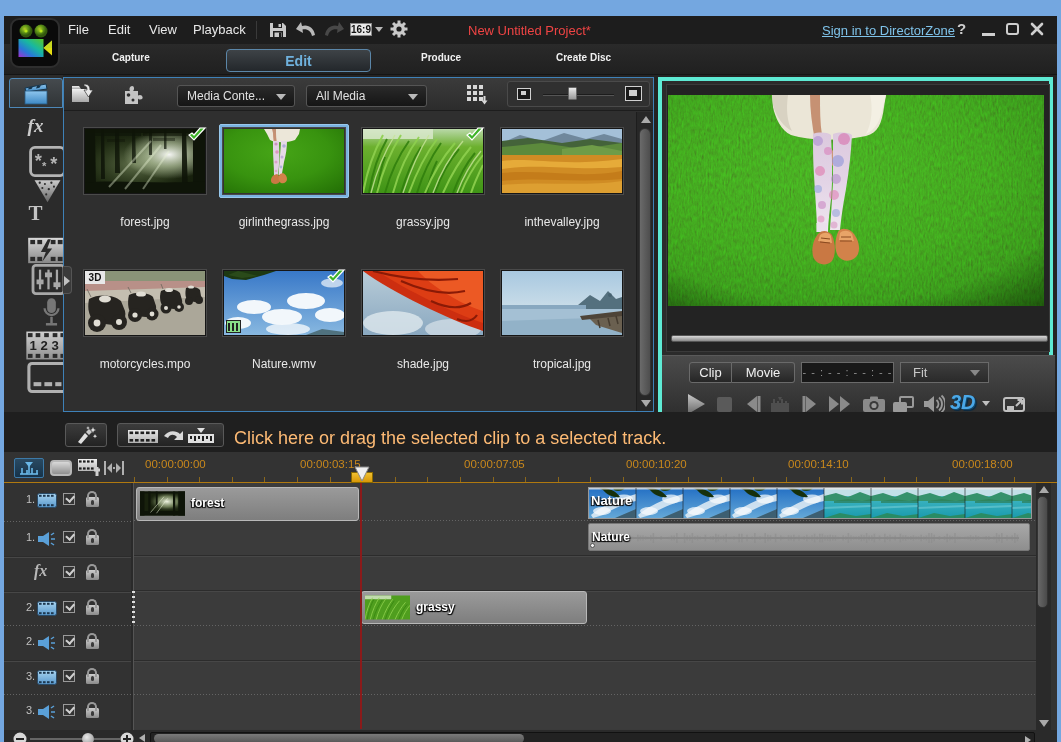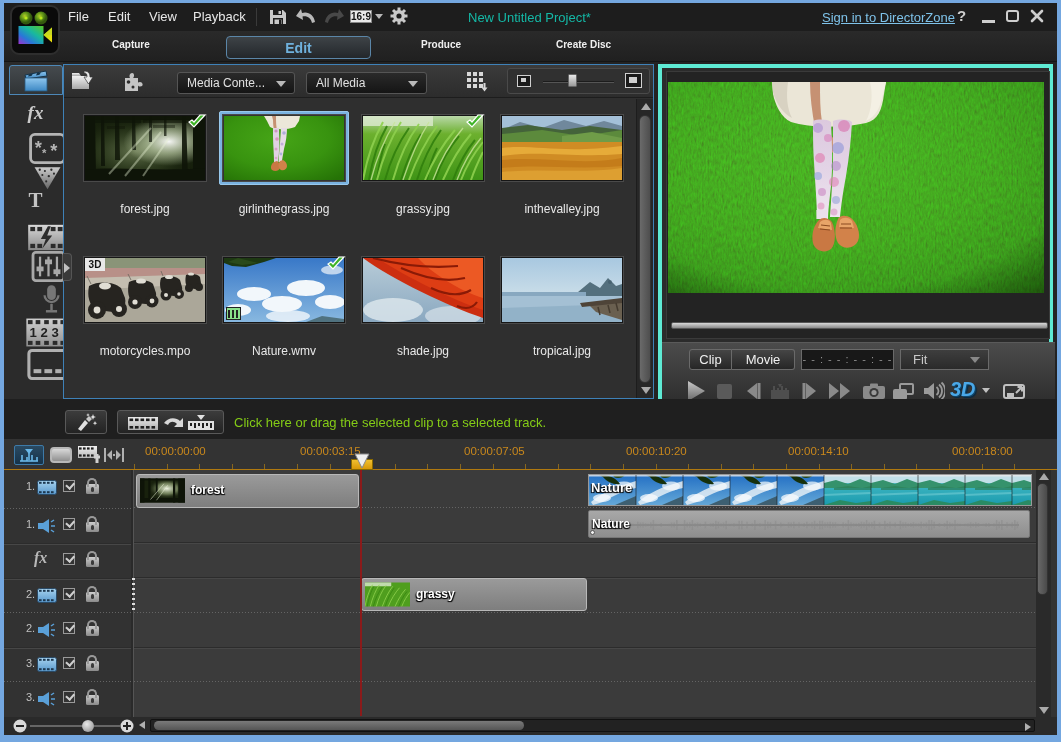--- a/index.html
+++ b/index.html
@@ -1,22 +1,22 @@
 <!DOCTYPE html>
 <html><head>
 <meta charset="utf-8">
 <style>
 * { margin:0; padding:0; box-sizing:border-box; }
 html,body { width:1061px; height:742px; overflow:hidden; background:#74a7e0; font-family:"Liberation Sans",sans-serif; }
 .abs { position:absolute; }
-#win { position:absolute; left:4px; top:3px; width:1053px; height:589px; background:#232323; }
+#win { position:absolute; left:4px; top:16px; width:1053px; height:589px; background:#232323; }
 
 #titlebar { position:absolute; left:0; top:0; width:1053px; height:28px; background:#1d1d1d; }
 .menu { position:absolute; top:6px; color:#e8e8e8; font-size:13px; }
-#titletext { position:absolute; top:7px; left:464px; color:#14b8a6; font-size:13px; }
+#titletext { position:absolute; top:7px; left:464px; color:#ef4444; font-size:13px; }
 #signin { position:absolute; top:7px; left:818px; color:#7fc3ea; font-size:13px; text-decoration:underline; }
 
 #tabbar { position:absolute; left:0; top:28px; width:1053px; height:31px; background:linear-gradient(#2a2a2a,#202020); border-bottom:1px solid #151515; }
 .tab { position:absolute; top:8px; color:#f0f0f0; font-size:10px; font-weight:bold; }
 #editbtn { position:absolute; left:222px; top:5px; width:145px; height:23px; background:linear-gradient(#3e4347,#23272b); border:1px solid #5b86a8; border-radius:4px; color:#6fb1dd; font-size:14px; font-weight:bold; text-align:center; line-height:22px; }
 #pdlogo { position:absolute; left:857px; top:2px; width:196px; height:27px; }
 
 #applogo { position:absolute; left:6px; top:2px; width:50px; height:50px; background:#0a0a0a; border-radius:9px; border:2px solid #2e2e2e; z-index:50; }
 
 #sidebar { position:absolute; left:0; top:59px; width:59px; height:337px; background:#2b2b2b; }
@@ -722,21 +722,21 @@
               <rect x="66" y="8" width="2" height="5"></rect>
               <rect x="70" y="8" width="2" height="3"></rect>
               <rect x="74" y="8" width="2" height="5"></rect>
               <rect x="78" y="8" width="2" height="3"></rect>
               <rect x="82" y="8" width="2" height="5"></rect>
             </g>
             <path d="M69 0 L77 0 L73 5 Z"></path>
           </g>
         </svg>
     </div>
-    <span class="abs" style="left:230px;top:16px;color:#84cc16;font-size:13px;">Click here or drag the selected clip to a selected track.</span>
+    <span class="abs" style="left:230px;top:16px;color:#fdba74;font-size:18px;">Click here or drag the selected clip to a selected track.</span>
   </div>
   <div id="timeline">
 
     <div class="abs" style="left:9px;top:5px;width:110px;height:24px;"></div>
     <div class="abs" style="left:10px;top:6px;width:30px;height:20px;background:linear-gradient(#2a4a62,#16334a);border:1px solid #3d7aa8;border-radius:2px;">
       <svg class="abs" style="left:4px;top:2px;" width="20" height="15" viewBox="0 0 20 15">
           <g stroke="#6ab8e8" stroke-width="1.6" fill="none">
             <path d="M1 13 L19 13"></path>
             <path d="M3 13 L3 7"></path>
             <path d="M8 13 L8 9"></path>

